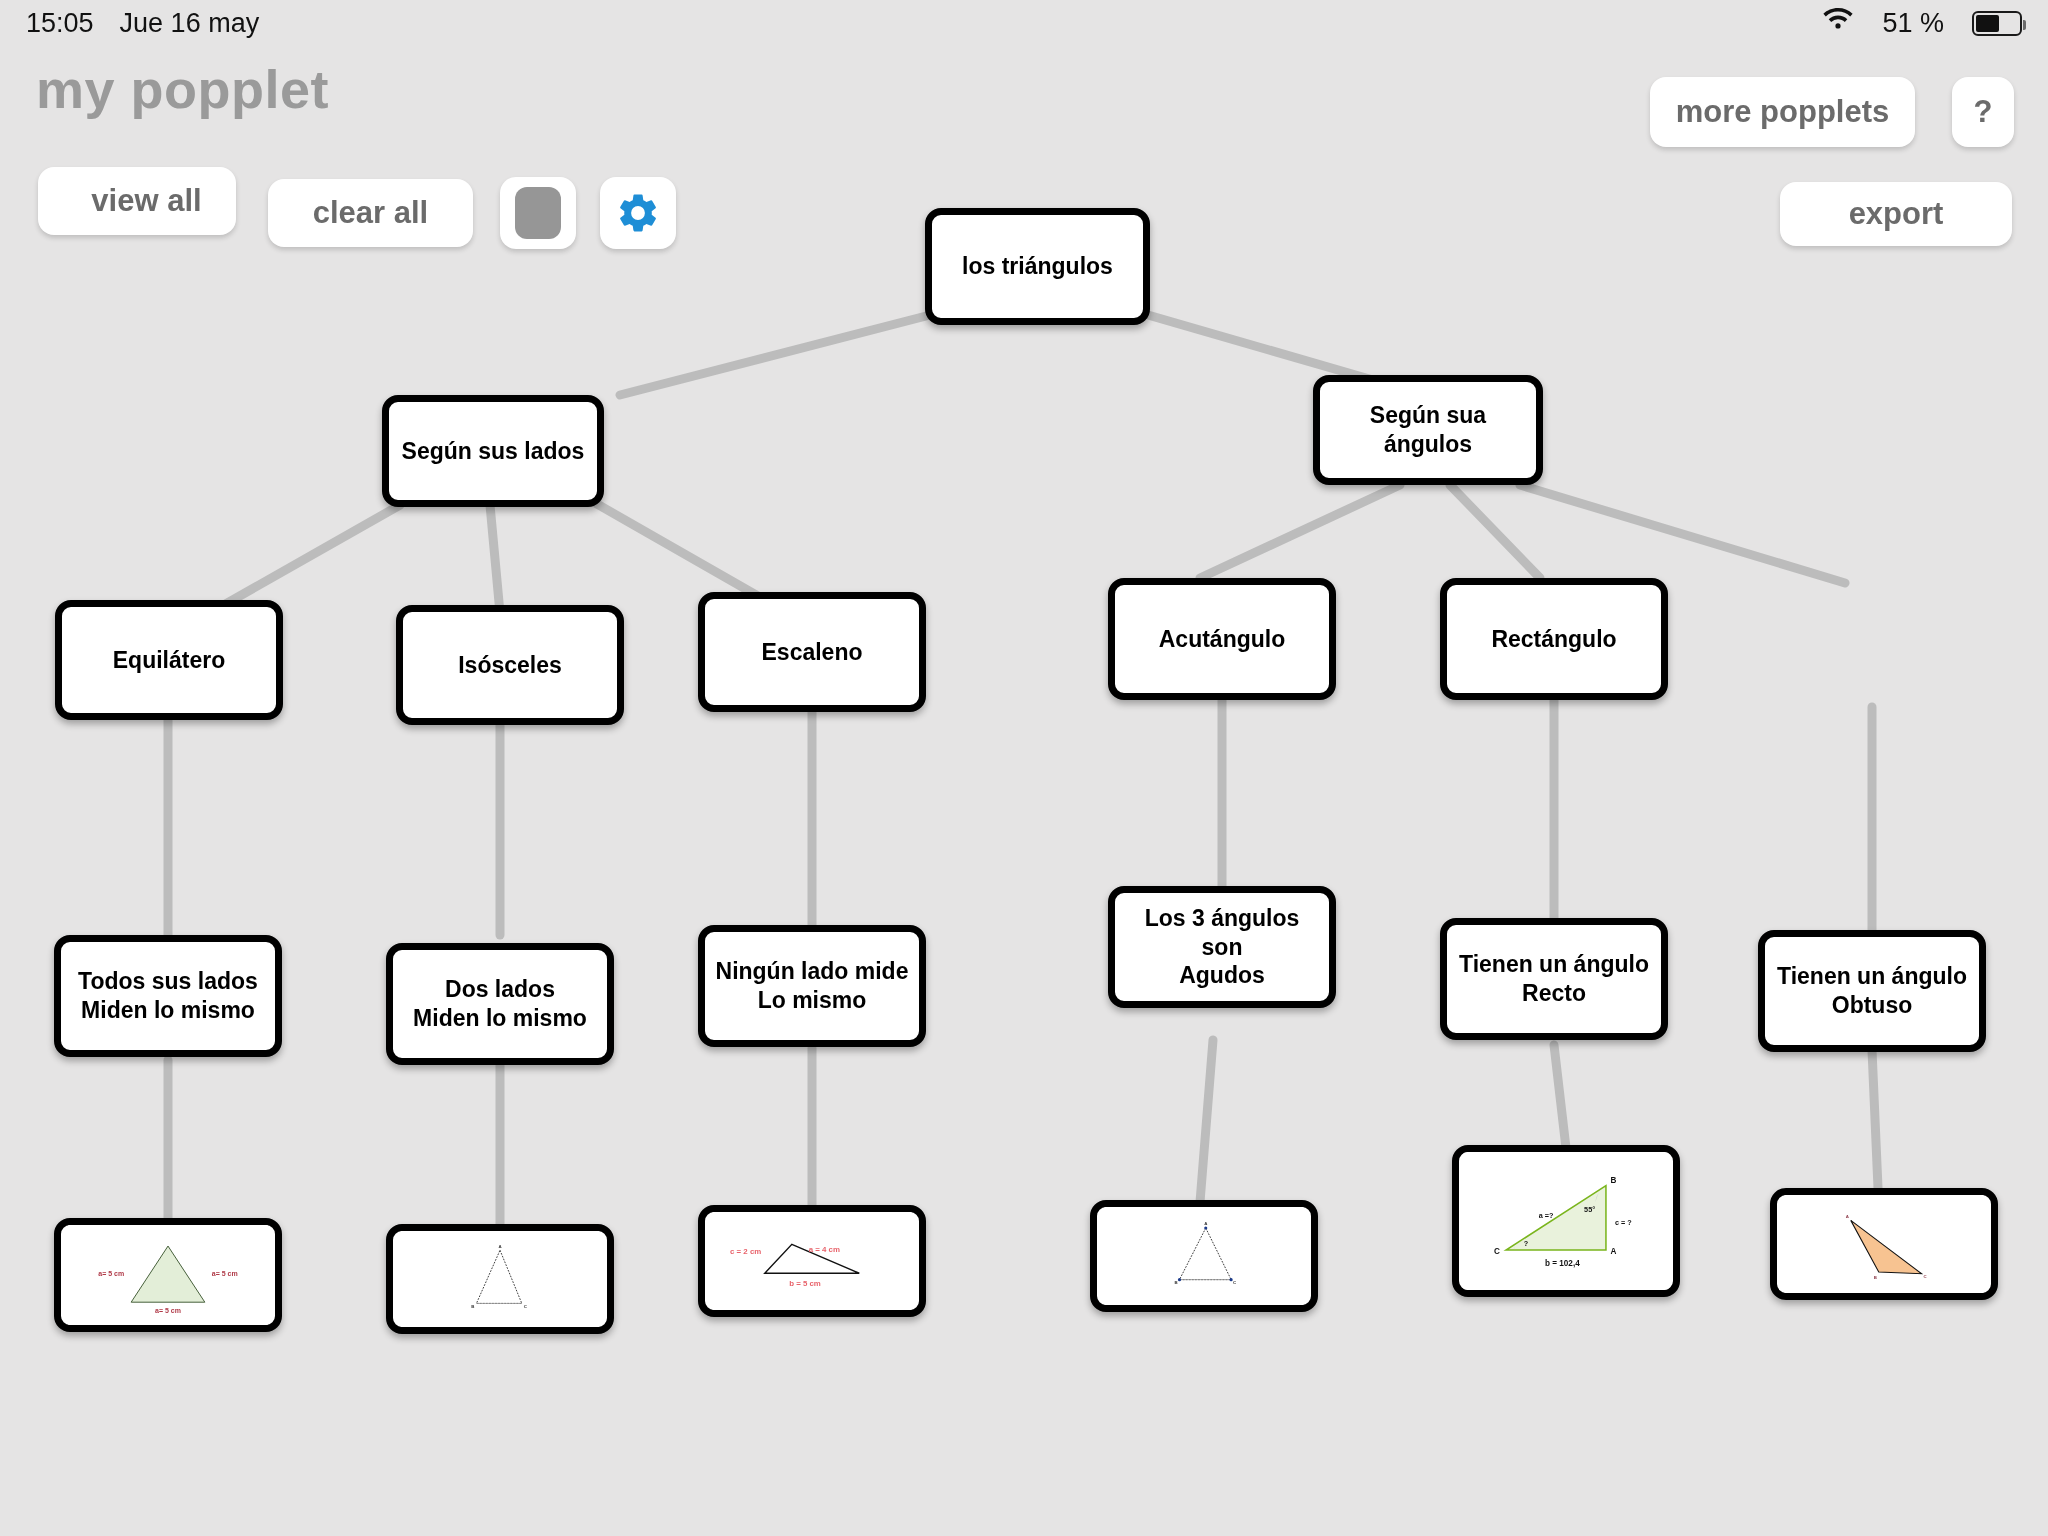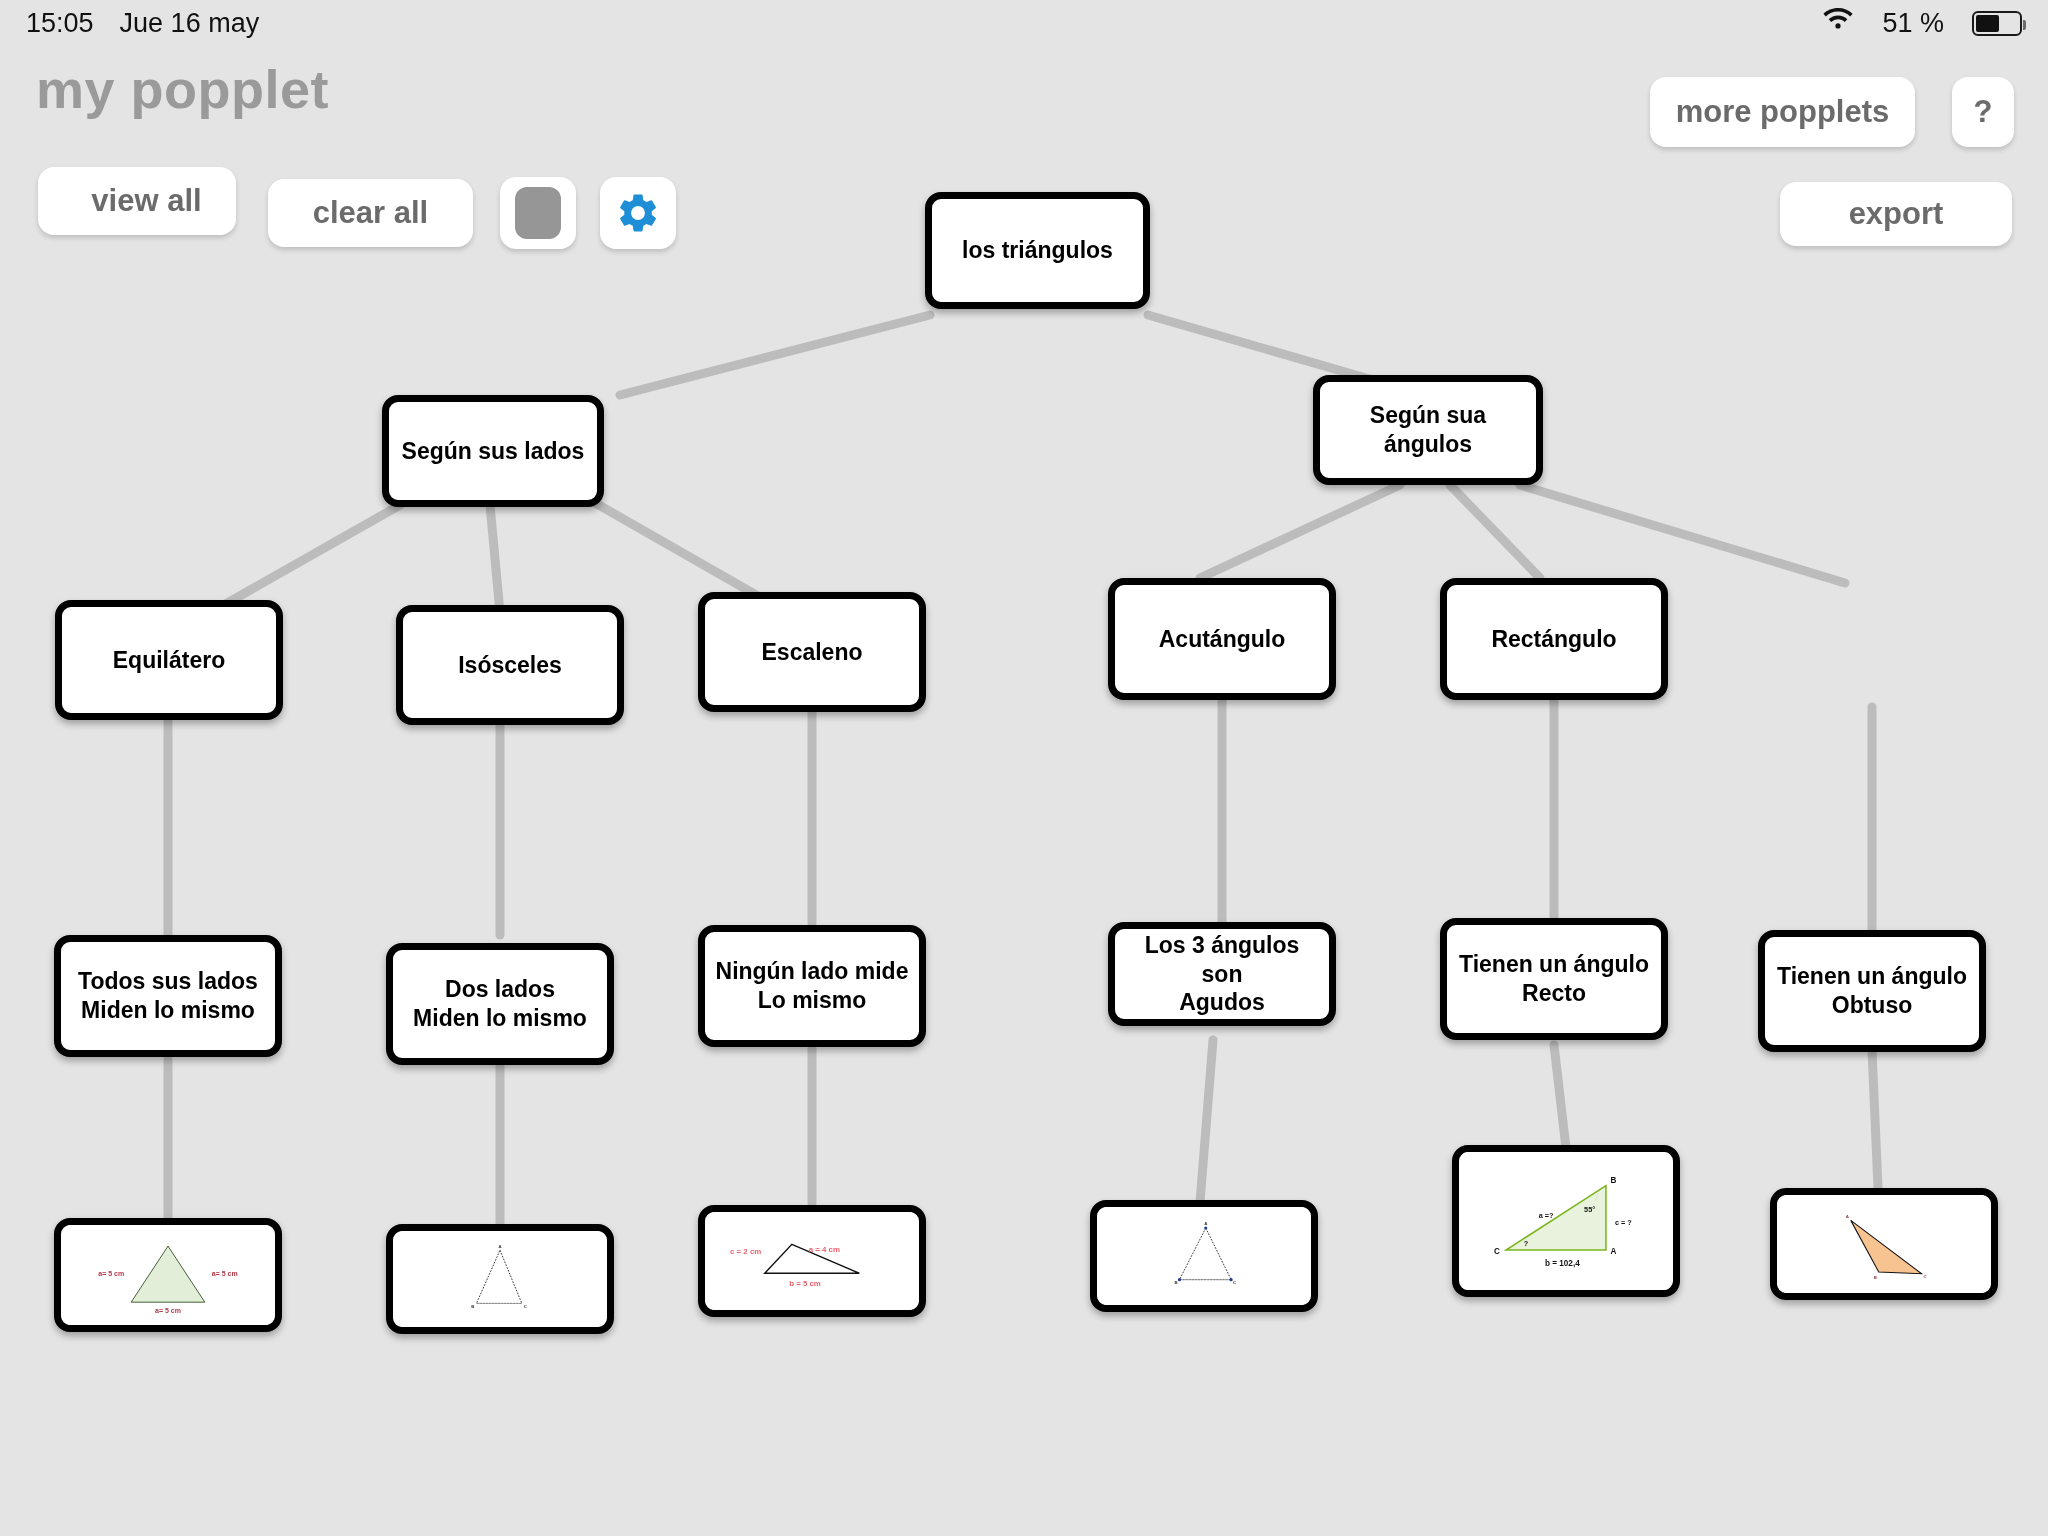--- a/index.html
+++ b/index.html
@@ -213,21 +213,21 @@
 
       <line x1="168" y1="1060" x2="168" y2="1222"></line>
       <line x1="500" y1="1048" x2="500" y2="1228"></line>
       <line x1="812" y1="1048" x2="812" y2="1205"></line>
       <line x1="1213" y1="1040" x2="1200" y2="1202"></line>
       <line x1="1554" y1="1045" x2="1566" y2="1148"></line>
       <line x1="1872" y1="1050" x2="1878" y2="1188"></line>
     </g>
   </svg>
 
-  <div class="node" style="left:925px;top:192px;width:225px;height:117px;">
+  <div class="node" style="left:925px;top:208px;width:225px;height:117px;">
     <span class="node-text">los triángulos</span>
   </div>
 
   <div class="node" style="left:382px;top:395px;width:222px;height:112px;">
     <span class="node-text">Según sus lados</span>
   </div>
 
   <div class="node" style="left:1313px;top:375px;width:230px;height:110px;">
     <span class="node-text">Según sua ángulos</span>
   </div>
@@ -255,21 +255,21 @@
   </div>
   <div class="node" style="left:386px;top:925px;width:228px;height:122px;margin-top:18px;">
     <span class="node-text">Dos lados
 Miden lo mismo</span>
   </div>
   <div class="node" style="left:698px;top:925px;width:228px;height:122px;">
     <span class="node-text">Ningún lado mide
 Lo mismo</span>
   </div>
 
-  <div class="node" style="left:1108px;top:922px;width:228px;height:104px;align-items:center;">
+  <div class="node" style="left:1108px;top:886px;width:228px;height:122px;align-items:center;">
     <span class="node-text">Los 3 ángulos son
 Agudos</span>
   </div>
   <div class="node" style="left:1440px;top:918px;width:228px;height:122px;">
     <span class="node-text">Tienen un ángulo
 Recto</span>
   </div>
   <div class="node" style="left:1758px;top:930px;width:228px;height:122px;">
     <span class="node-text">Tienen un ángulo
 Obtuso</span>

